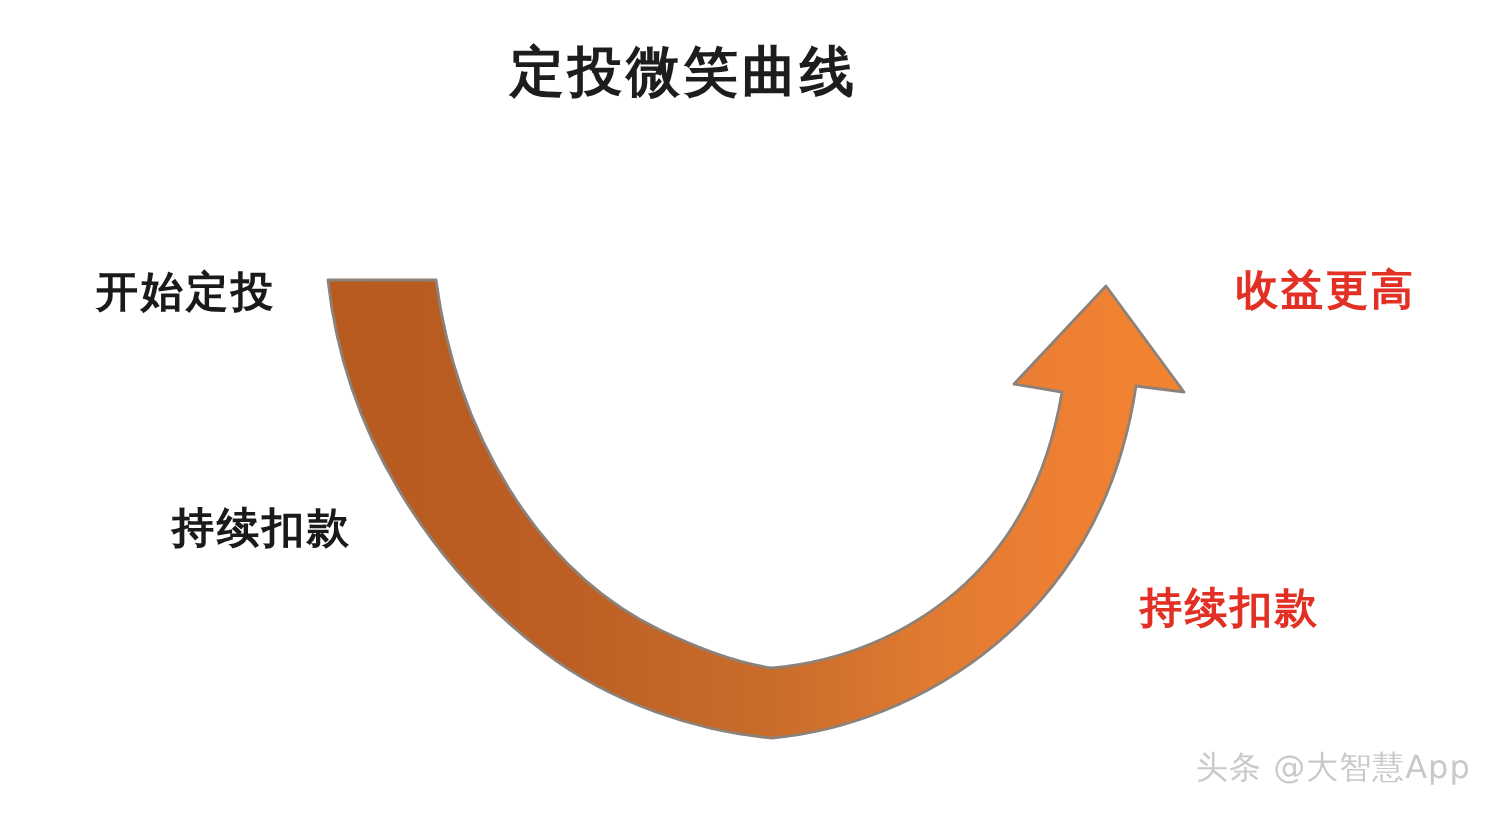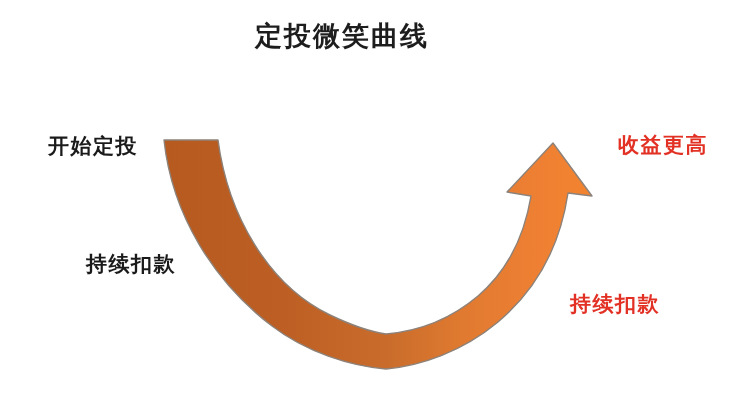--- a/index.html
+++ b/index.html
@@ -103,14 +103,15 @@
 
   <div class="anno anno-dark" id="label-start">开始定投</div>
 
   <div class="anno anno-dark" id="label-ongoing">持续扣款</div>
 
 
   <div class="anno anno-red" id="label-profit">收益更高</div>
 
   <div class="anno anno-red" id="label-turnaround">持续扣款</div>
 
+  <div id="watermark">头条 @大智慧App</div>
 
 </div>
 
 </body></html>

